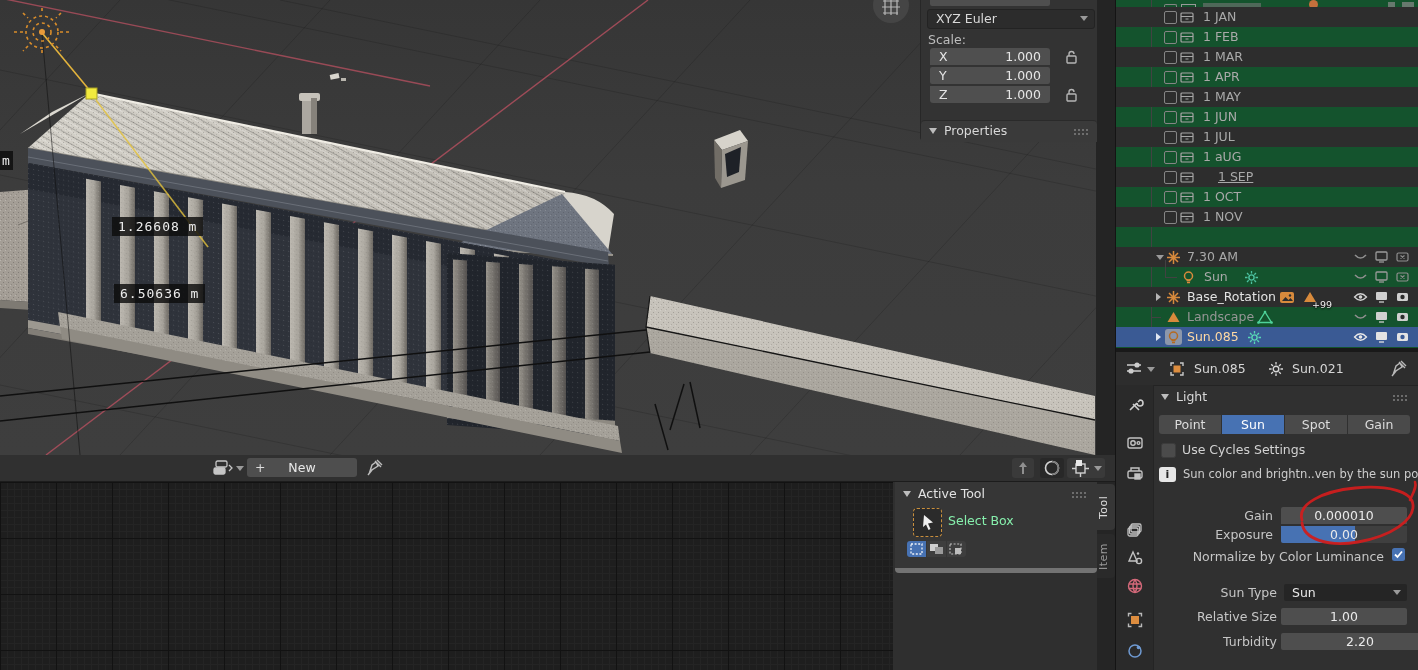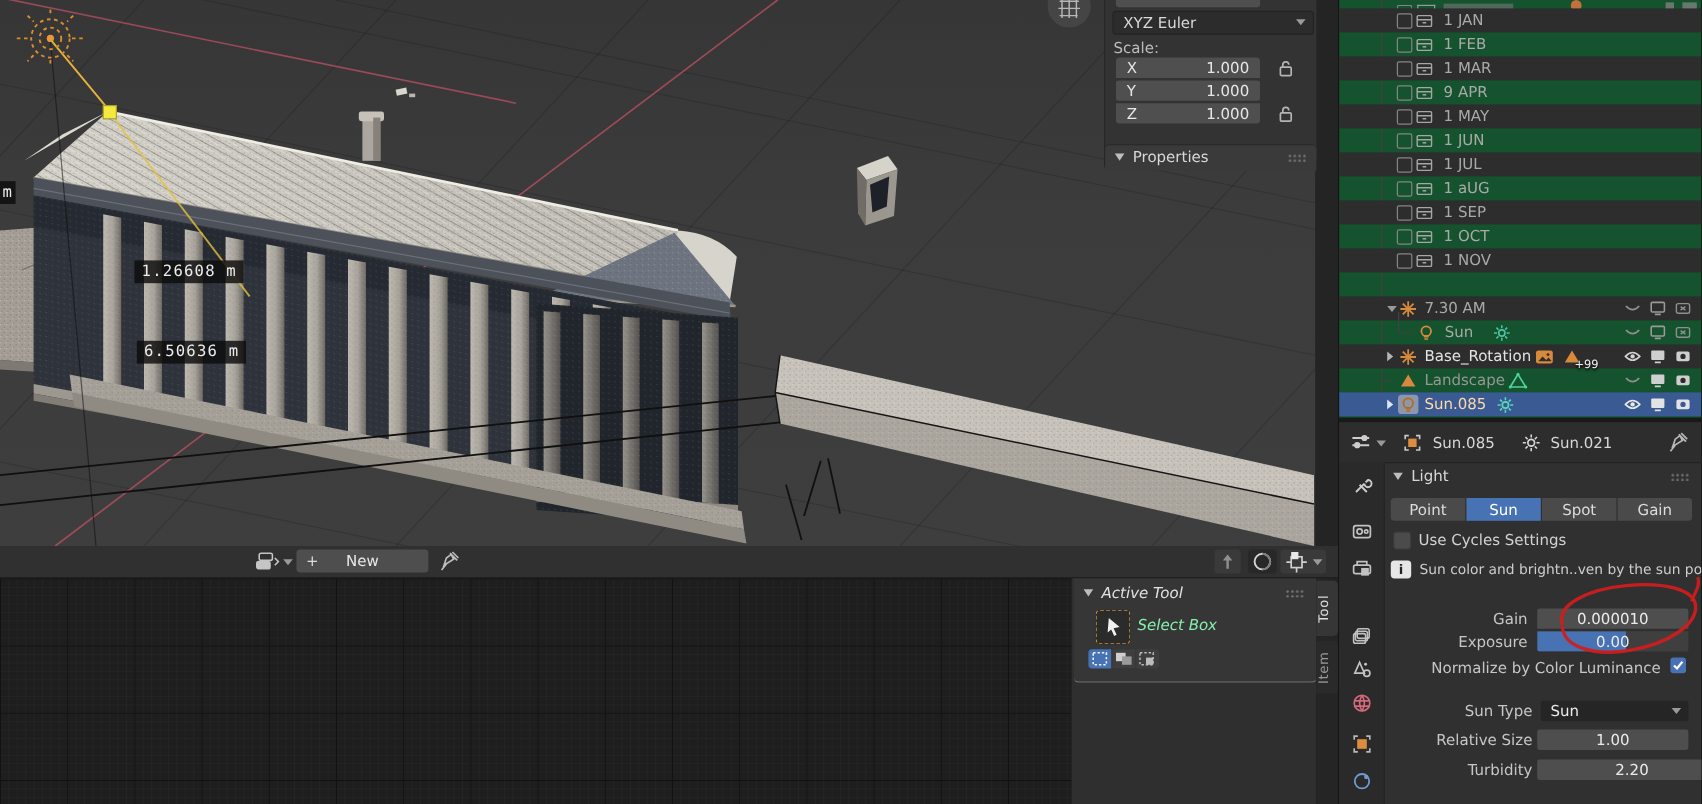--- a/index.html
+++ b/index.html
@@ -337,21 +337,21 @@
         </g>
         <rect x="9" y="2" width="6" height="6" fill="#e8e8e8"></rect>
         <path d="M27,8 h8 l-4,5 z" fill="#9a9a9a"></path>
       </svg>
     </div>
   </div>
 
   <div id="begrid" class="abs"></div>
 
   <div id="bepanel" class="abs">
-    <div class="abs" style="left:2px;top:0;width:202px;height:86px;background:#363636;border-radius:0 0 4px 4px;border-bottom:1px solid #737373;font-style:italic;">
+    <div class="abs" style="left:2px;top:0;width:202px;height:86px;background:#363636;border-radius:0 0 4px 4px;border-bottom:5px solid #737373;">
       <div style="position:absolute;left:0;top:2px;height:20px;line-height:20px;color:#e2e2e2;">
         <span class="tri-open"></span><span>Active Tool</span>
       </div>
       <span class="grip" style="right:10px;top:9px;"></span>
       <div class="abs" style="left:18px;top:26px;width:27px;height:27px;background:#2b2b2b;border:1.5px dashed #c98f3d;border-radius:4px;">
         <svg width="27" height="27" viewBox="0 0 27 27">
           <path d="M10,6 L19,13.5 L14,14.5 L16.5,20 L14.5,21 L12,15.5 L9,18 Z" fill="#f0f0f0"></path>
         </svg>
       </div>
       <div class="abs nowrap" style="left:53px;top:31px;color:#86efac;">Select Box</div>
@@ -425,21 +425,21 @@
         <span class="olabel" style="left:87px;">1 MAR</span>
       </div>
     <div class="orow" style="top:67px;">
         <div class="ocheck"></div>
         <svg class="abs" style="left:64px;top:4px;" width="14" height="13" viewBox="0 0 14 13">
           <g stroke="#a6a6a6" stroke-width="1.2" fill="none">
             <rect x="1" y="2" width="12" height="9" rx="1"></rect>
             <path d="M1,5.5 h12 M5.5,8 h3"></path>
           </g>
         </svg>
-        <span class="olabel" style="left:87px;">9 APR</span>
+        <span class="olabel" style="left:87px;">1 APR</span>
       </div>
     <div class="orow alt" style="top:87px;">
         <div class="ocheck"></div>
         <svg class="abs" style="left:64px;top:4px;" width="14" height="13" viewBox="0 0 14 13">
           <g stroke="#a6a6a6" stroke-width="1.2" fill="none">
             <rect x="1" y="2" width="12" height="9" rx="1"></rect>
             <path d="M1,5.5 h12 M5.5,8 h3"></path>
           </g>
         </svg>
         <span class="olabel" style="left:87px;">1 MAY</span>
@@ -475,21 +475,21 @@
         <span class="olabel" style="left:87px;">1 aUG</span>
       </div>
     <div class="orow alt" style="top:167px;">
         <div class="ocheck"></div>
         <svg class="abs" style="left:64px;top:4px;" width="14" height="13" viewBox="0 0 14 13">
           <g stroke="#a6a6a6" stroke-width="1.2" fill="none">
             <rect x="1" y="2" width="12" height="9" rx="1"></rect>
             <path d="M1,5.5 h12 M5.5,8 h3"></path>
           </g>
         </svg>
-        <span class="olabel" style="left:87px;">1 SEP</span>
+        <span class="olabel" style="left:102px;text-decoration:underline;">1 SEP</span>
       </div>
     <div class="orow" style="top:187px;">
         <div class="ocheck"></div>
         <svg class="abs" style="left:64px;top:4px;" width="14" height="13" viewBox="0 0 14 13">
           <g stroke="#a6a6a6" stroke-width="1.2" fill="none">
             <rect x="1" y="2" width="12" height="9" rx="1"></rect>
             <path d="M1,5.5 h12 M5.5,8 h3"></path>
           </g>
         </svg>
         <span class="olabel" style="left:87px;">1 OCT</span>

